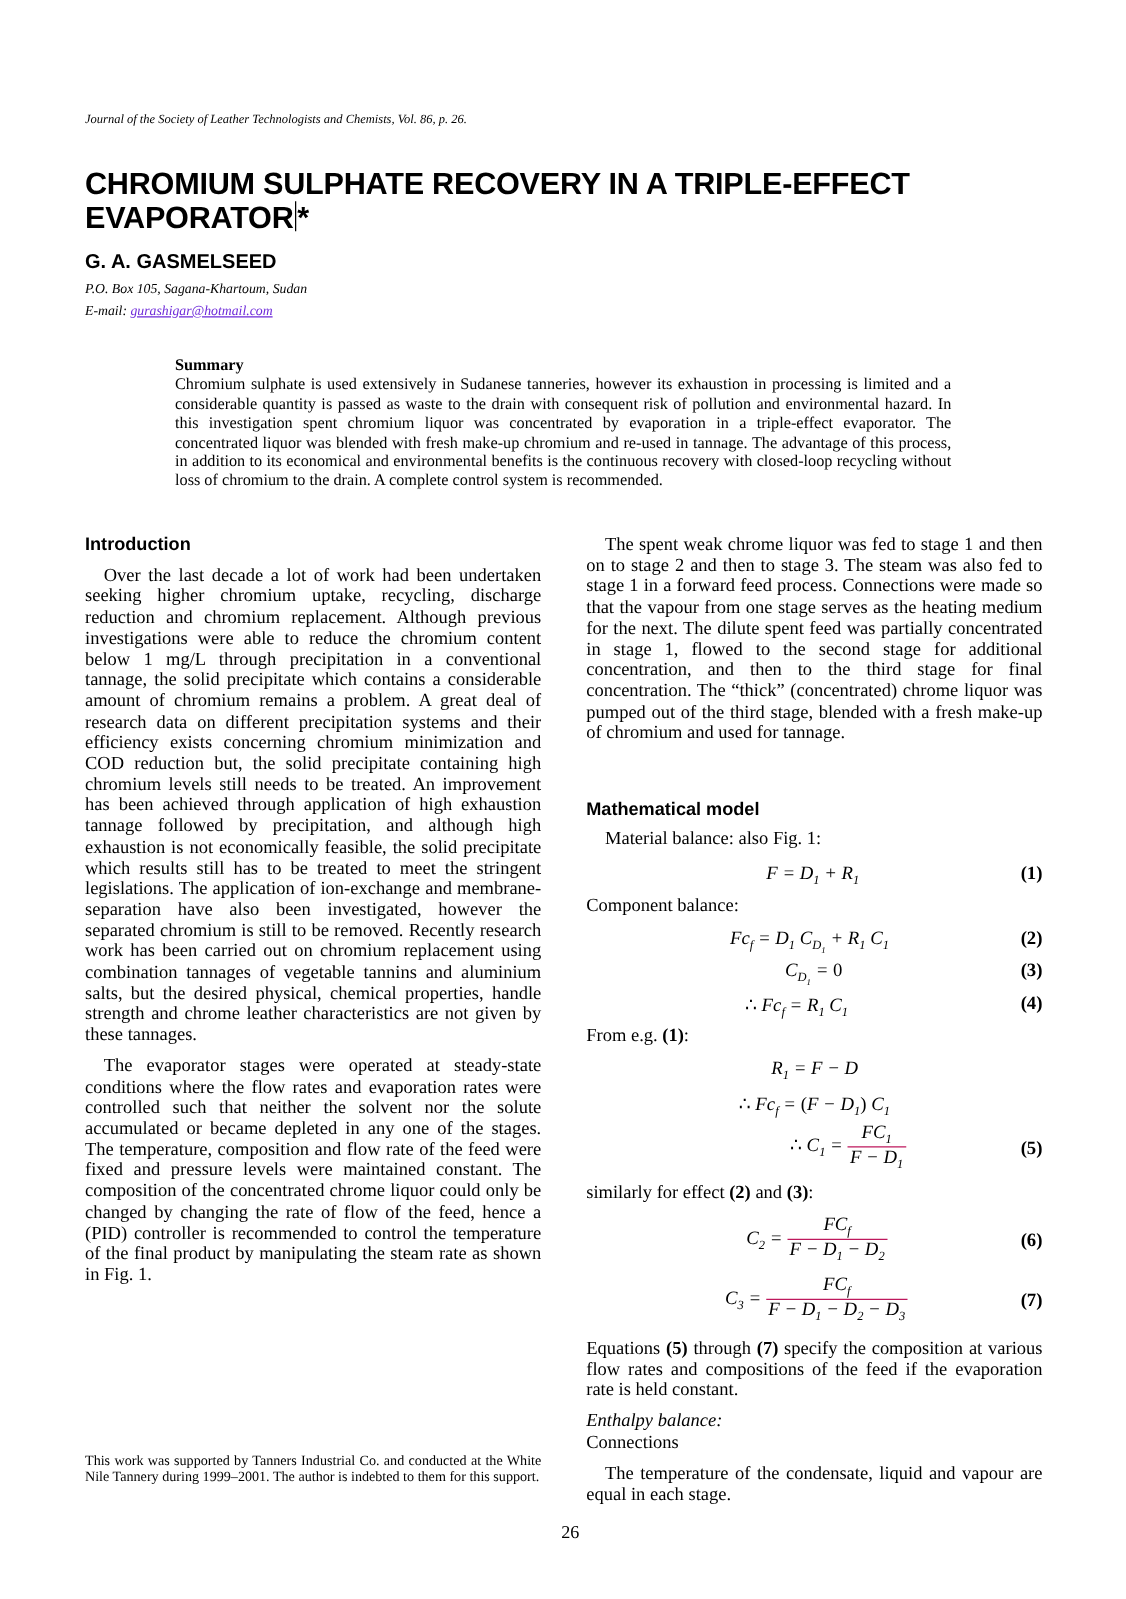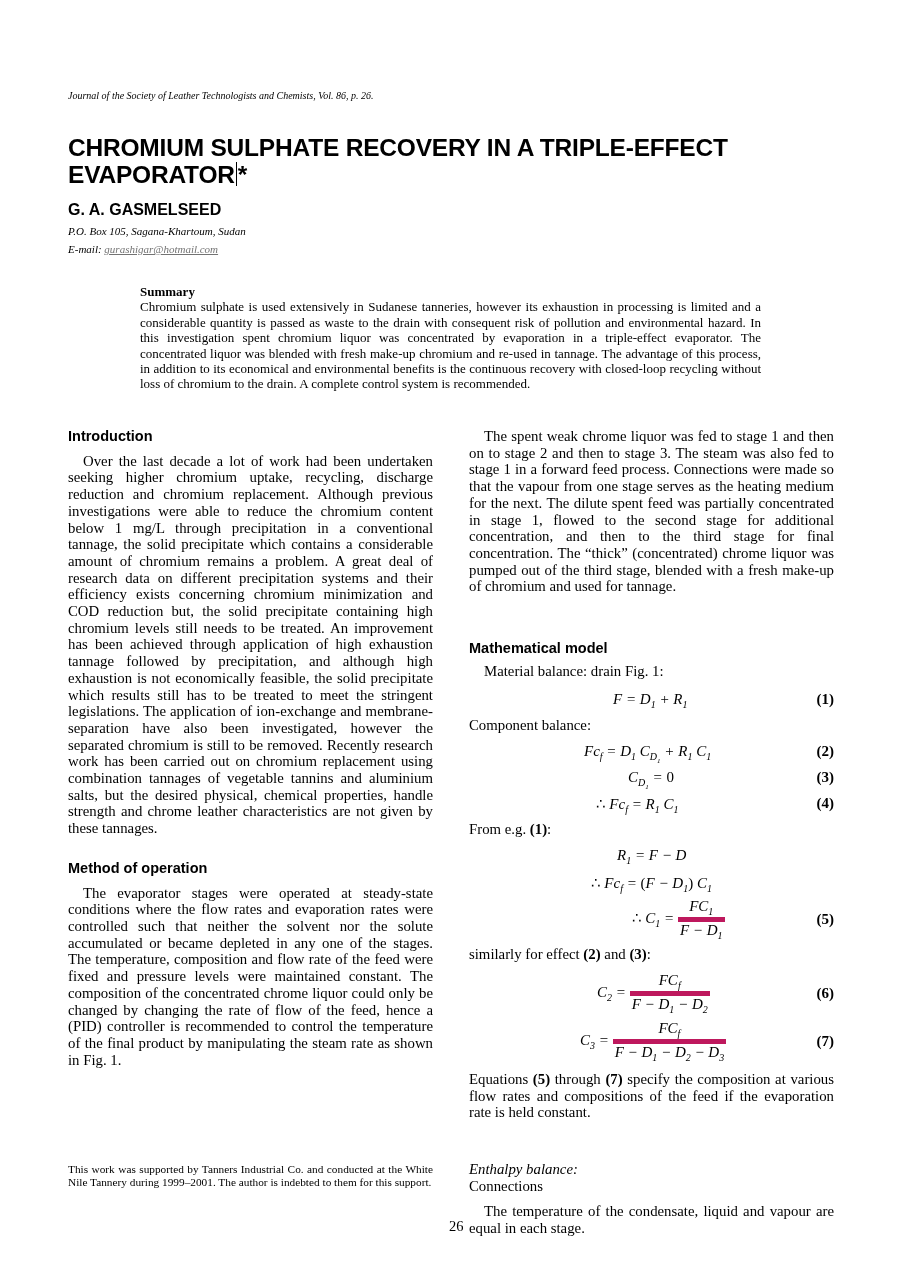--- a/index.html
+++ b/index.html
@@ -3,33 +3,33 @@
 <meta charset="utf-8">
 <style>
   html,body{margin:0;padding:0;background:#fff;}
   body{width:901px;height:1279px;position:relative;overflow:hidden;color:#000;font-family:"Liberation Serif",serif;}
   .abs{position:absolute;}
   .journal{left:68px;top:90px;font-size:10px;font-style:italic;}
   .title{left:68px;top:134px;width:760px;font-family:"Liberation Sans",sans-serif;font-weight:bold;font-size:24.5px;line-height:27px;letter-spacing:-0.2px;}
   .cursor{display:inline-block;width:1px;height:24px;background:#000;vertical-align:-3px;margin:0 1px 0 1px;}
   .author{left:68px;top:201px;font-family:"Liberation Sans",sans-serif;font-weight:bold;font-size:16px;}
   .addr{left:68px;top:222px;font-size:11px;font-style:italic;line-height:18px;}
-  .addr a{color:#737373;text-decoration:underline;}
+  .addr a{color:#6d28d9;text-decoration:underline;}
   .summary{left:140px;top:284px;width:621px;font-size:13px;line-height:15.4px;text-align:justify;}
   .summary .h{font-weight:bold;}
   .col{font-size:14.8px;line-height:16.7px;text-align:justify;}
   .lcol{left:68px;width:365px;}
   .rcol{left:469px;width:365px;}
   .sec{font-family:"Liberation Sans",sans-serif;font-weight:bold;font-size:14.5px;}
   p{margin:0;}
   .ind{text-indent:15px;}
   .eq{position:absolute;font-style:italic;font-size:15px;white-space:nowrap;}
   .eqn{position:absolute;right:67px;font-weight:bold;font-size:15px;}
   .frac{display:inline-block;vertical-align:middle;text-align:center;}
-  .frac .n{display:block;border-bottom:5px solid #be185d;padding:0 2px;}
+  .frac .n{display:block;border-bottom:1px solid #be185d;padding:0 2px;}
   .frac .d{display:block;padding:0 2px;}
   sub{font-size:10px;}
   .foot{left:68px;top:1163px;width:365px;font-size:11.3px;line-height:13.3px;text-align:justify;}
   .pageno{left:449px;top:1218px;font-size:14.5px;}
 </style>
 </head>
 <body>
 
 <div class="abs journal">Journal of the Society of Leather Technologists and Chemists, Vol. 86, p. 26.</div>
 
@@ -45,33 +45,32 @@
 </div>
 
 <div class="abs summary">
   <div class="h">Summary</div>
   <p>Chromium sulphate is used extensively in Sudanese tanneries, however its exhaustion in processing is limited and a considerable quantity is passed as waste to the drain with consequent risk of pollution and environmental hazard. In this investigation spent chromium liquor was concentrated by evaporation in a triple-effect evaporator. The concentrated liquor was blended with fresh make-up chromium and re-used in tannage. The advantage of this process, in addition to its economical and environmental benefits is the continuous recovery with closed-loop recycling without loss of chromium to the drain. A complete control system is recommended.</p>
 </div>
 
 <div class="abs col lcol" style="top:428px;">
   <div class="sec">Introduction</div>
   <p class="ind" style="margin-top:8px;">Over the last decade a lot of work had been undertaken seeking higher chromium uptake, recycling, discharge reduction and chromium replacement. Although previous investigations were able to reduce the chromium content below 1 mg/L through precipitation in a conventional tannage, the solid precipitate which contains a considerable amount of chromium remains a problem. A great deal of research data on different precipitation systems and their efficiency exists concerning chromium minimization and COD reduction but, the solid precipitate containing high chromium levels still needs to be treated. An improvement has been achieved through application of high exhaustion tannage followed by precipitation, and although high exhaustion is not economically feasible, the solid precipitate which results still has to be treated to meet the stringent legislations. The application of ion-exchange and membrane-separation have also been investigated, however the separated chromium is still to be removed. Recently research work has been carried out on chromium replacement using combination tannages of vegetable tannins and aluminium salts, but the desired physical, chemical properties, handle strength and chrome leather characteristics are not given by these tannages.</p>
-  <div class="sec" style="margin-top:23px;">Method of operation</div>
   <p class="ind" style="margin-top:8px;">The evaporator stages were operated at steady-state conditions where the flow rates and evaporation rates were controlled such that neither the solvent nor the solute accumulated or became depleted in any one of the stages. The temperature, composition and flow rate of the feed were fixed and pressure levels were maintained constant. The composition of the concentrated chrome liquor could only be changed by changing the rate of flow of the feed, hence a (PID) controller is recommended to control the temperature of the final product by manipulating the steam rate as shown in Fig. 1.</p>
 </div>
 
 <div class="abs foot">This work was supported by Tanners Industrial Co. and conducted at the White Nile Tannery during 1999–2001. The author is indebted to them for this support.</div>
 
 <div class="abs col rcol" style="top:428px;">
   <p class="ind">The spent weak chrome liquor was fed to stage 1 and then on to stage 2 and then to stage 3. The steam was also fed to stage 1 in a forward feed process. Connections were made so that the vapour from one stage serves as the heating medium for the next. The dilute spent feed was partially concentrated in stage 1, flowed to the second stage for additional concentration, and then to the third stage for final concentration. The “thick” (concentrated) chrome liquor was pumped out of the third stage, blended with a fresh make-up of chromium and used for tannage.</p>
 </div>
 
 <div class="abs col rcol" style="top:640px;">
   <div class="sec">Mathematical model</div>
-  <p class="ind" style="margin-top:6px;">Material balance: drain Fig. 1:</p>
+  <p class="ind" style="margin-top:6px;">Material balance: also Fig. 1:</p>
 </div>
 
 <div class="eq" style="left:613px;top:691px;">F = D<sub>1</sub> + R<sub>1</sub></div>
 <div class="eqn" style="top:691px;">(1)</div>
 
 <div class="abs col rcol" style="top:717px;">Component balance:</div>
 
 <div class="eq" style="left:584px;top:743px;">Fc<sub>f</sub> = D<sub>1</sub> C<sub>D<sub style="font-size:7px;">1</sub></sub> + R<sub>1</sub> C<sub>1</sub></div>
 <div class="eqn" style="top:743px;">(2)</div>
 
@@ -92,19 +91,19 @@
 <div class="abs col rcol" style="top:946px;"><span>similarly for effect </span><b>(2)</b><span> and </span><b>(3)</b><span>:</span></div>
 
 <div class="eq" style="left:597px;top:972px;">C<sub>2</sub> = <span class="frac"><span class="n">FC<sub>f</sub></span><span class="d">F − D<sub>1</sub> − D<sub>2</sub></span></span></div>
 <div class="eqn" style="top:985px;">(6)</div>
 
 <div class="eq" style="left:580px;top:1020px;">C<sub>3</sub> = <span class="frac"><span class="n">FC<sub>f</sub></span><span class="d">F − D<sub>1</sub> − D<sub>2</sub> − D<sub>3</sub></span></span></div>
 <div class="eqn" style="top:1033px;">(7)</div>
 
 <div class="abs col rcol" style="top:1071px;"><span>Equations </span><b>(5)</b><span> through </span><b>(7)</b><span> specify the composition at various flow rates and compositions of the feed if the evaporation rate is held constant.</span></div>
 
-<div class="abs col rcol" style="top:1129px;margin-top:32px;">
+<div class="abs col rcol" style="top:1129px;">
   <div style="font-style:italic;">Enthalpy balance:</div>
   <div>Connections</div>
   <p class="ind" style="margin-top:9px;">The temperature of the condensate, liquid and vapour are equal in each stage.</p>
 </div>
 
 <div class="abs pageno">26</div>
 
 </body></html>

